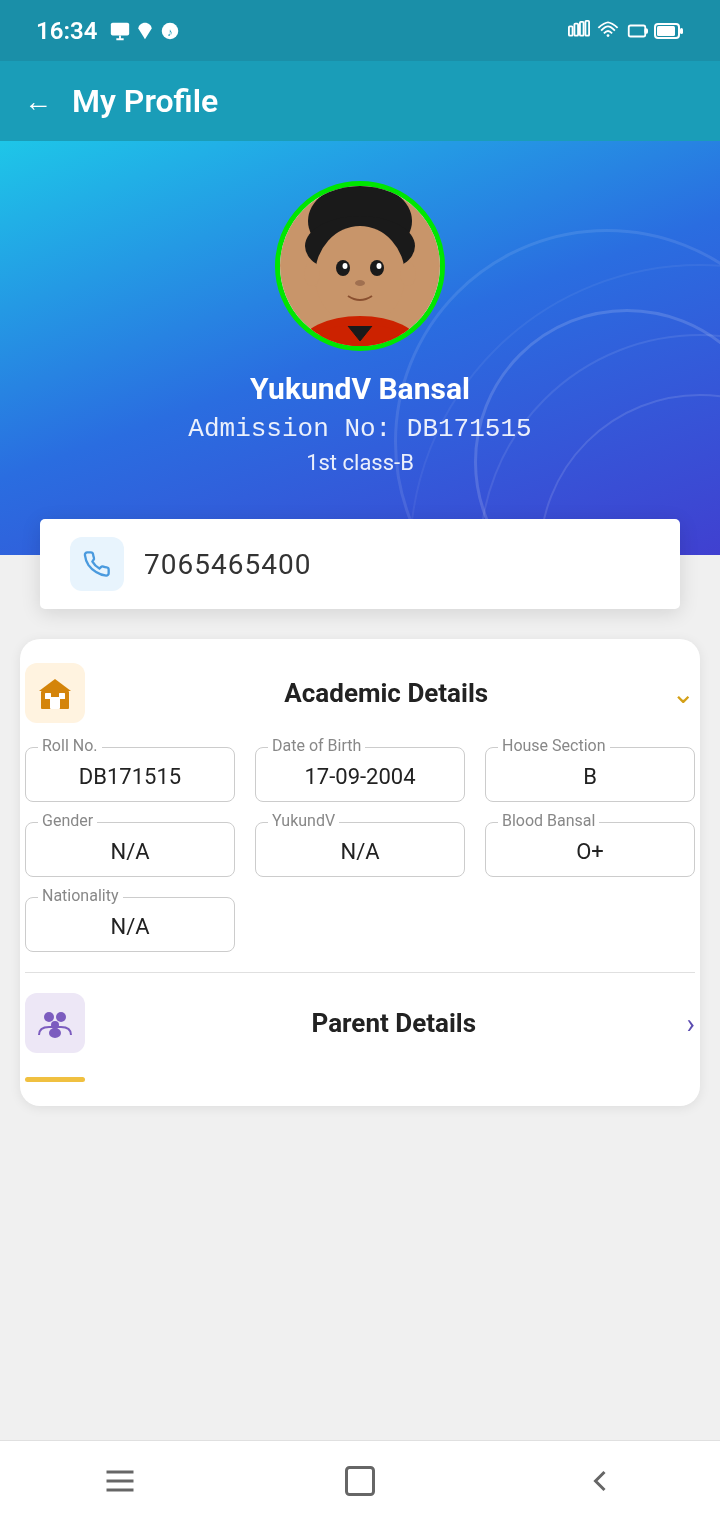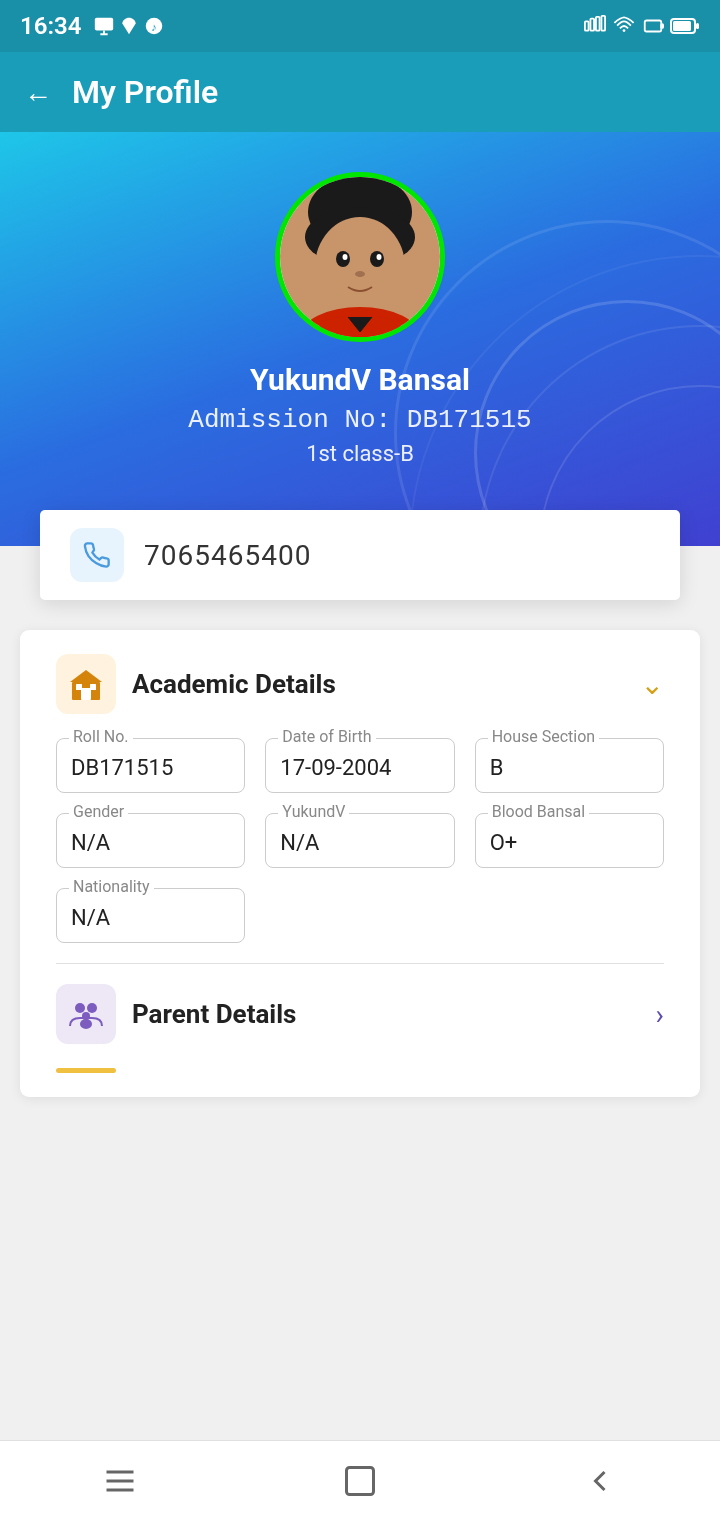--- a/index.html
+++ b/index.html
@@ -11,22 +11,22 @@
       background: #f0f0f0;
       overflow-x: hidden;
     }
 
     
     .status-bar {
       background: #1a8fa8;
       display: flex;
       justify-content: space-between;
       align-items: center;
-      padding: 8px 20px;
-      height: 52px;
+      padding: 8px 36px;
+      height: 61px;
     }
     .status-bar .time {
       color: white;
       font-size: 24px;
       font-weight: 600;
     }
     .status-icons {
       display: flex;
       align-items: center;
       gap: 6px;
@@ -159,23 +159,24 @@
     }
 
     
     .main-content {
       padding: 30px 20px 20px;
     }
 
     
     .card {
       background: white;
-      border-radius: 9px;
-      padding: 24px 36px;
+      border-radius: 20px;
+      padding: 24px 5px;
       box-shadow: 0 2px 12px rgba(0,0,0,0.08);
+      text-align: center;
     }
 
     
     .section-header {
       display: flex;
       align-items: center;
       margin-bottom: 24px;
     }
     .section-icon-box {
       width: 60px;

